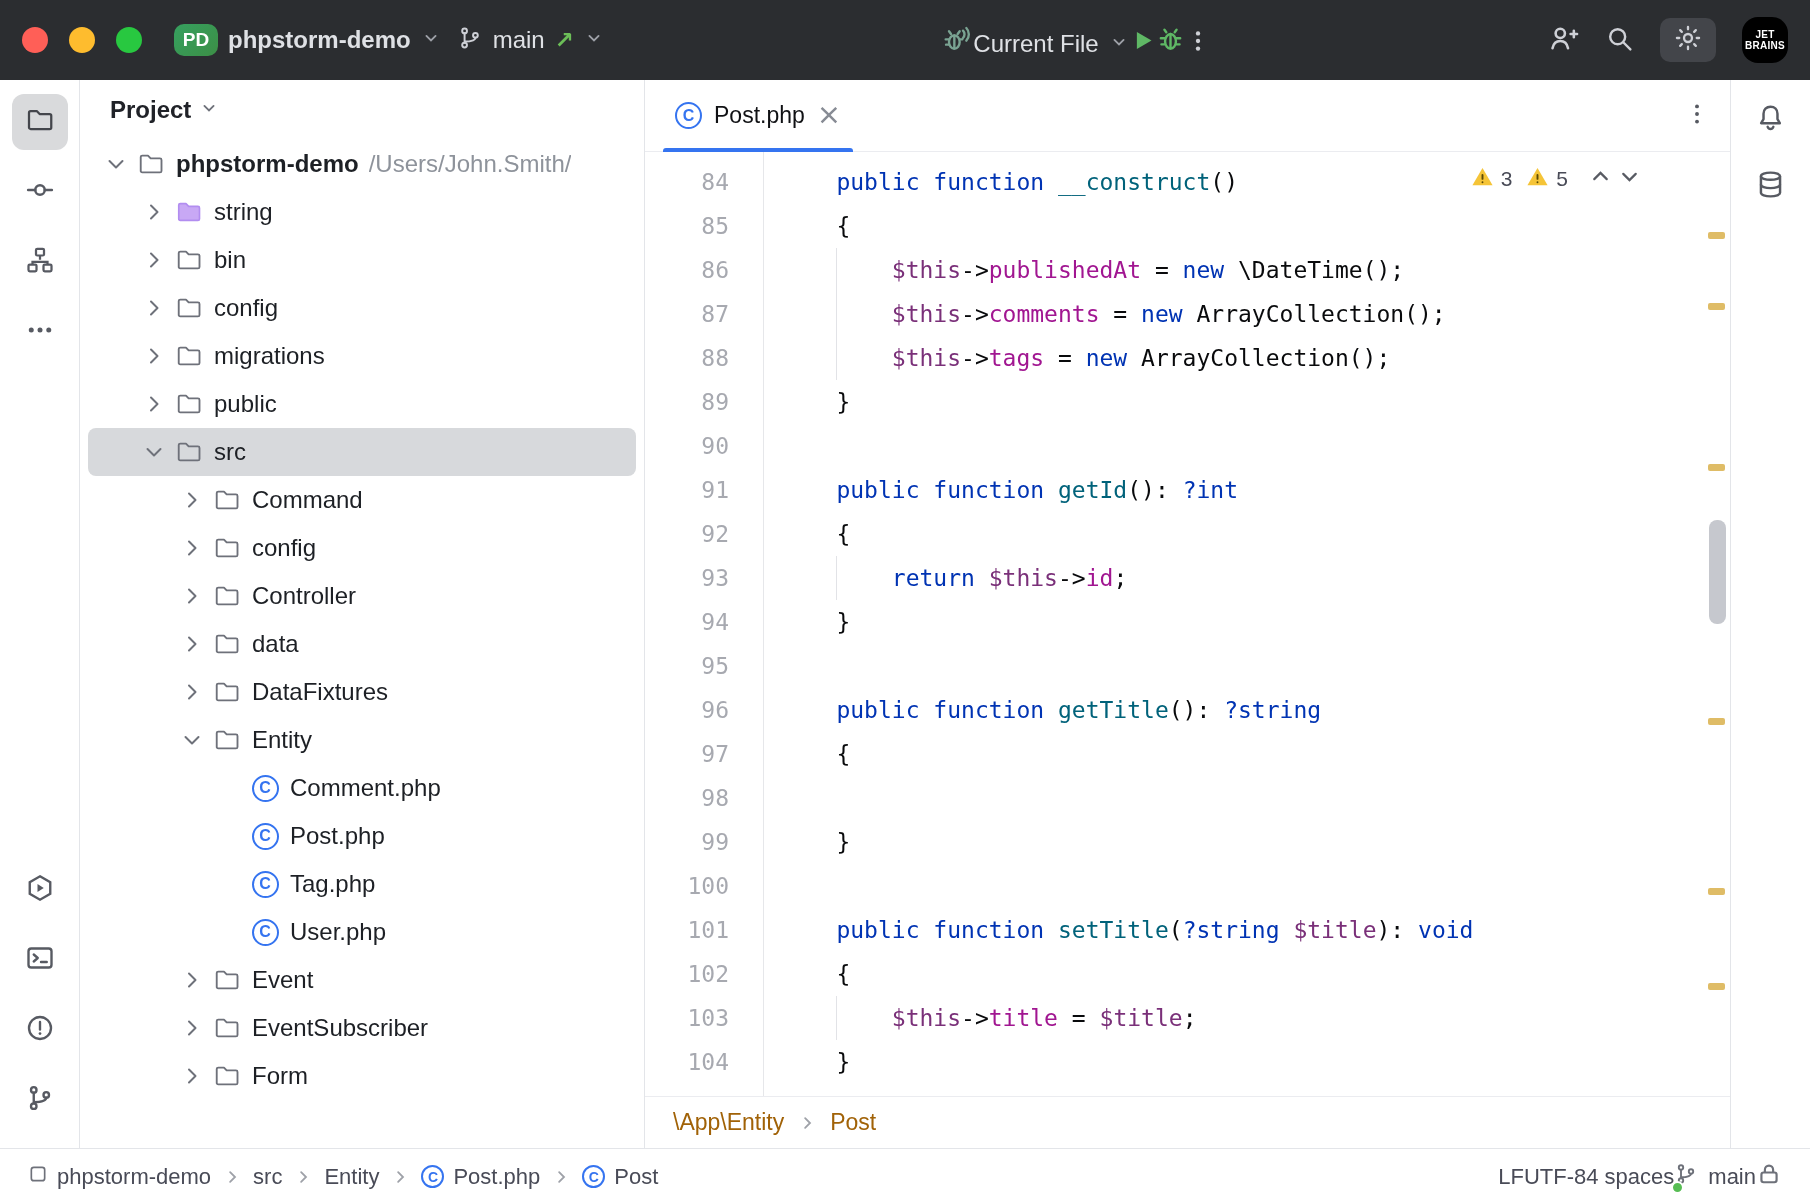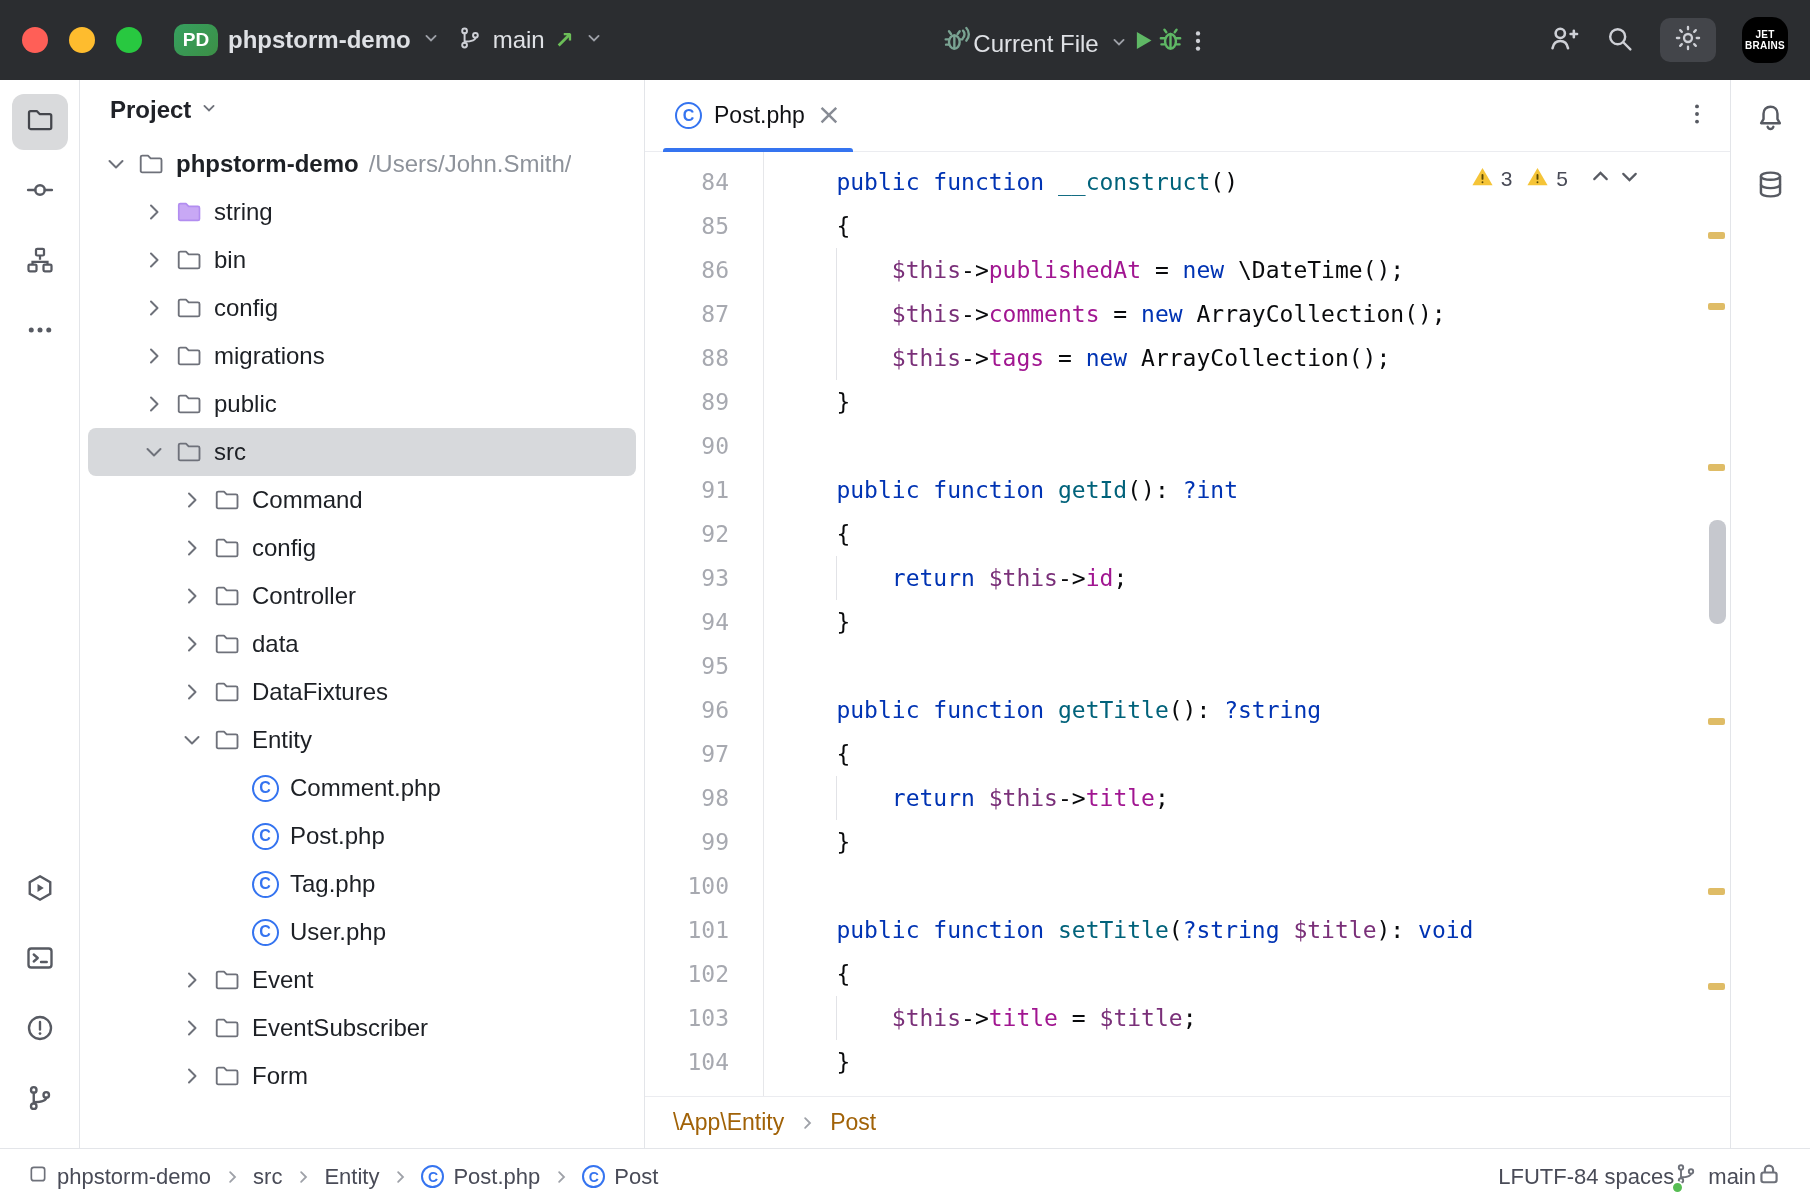--- a/index.html
+++ b/index.html
@@ -565,21 +565,20 @@
             <div class="cl">
               <span class="ln">96</span>
               <span class="lt"><span class="tok-t">    </span><span class="tok-k">public</span><span class="tok-t"> </span><span class="tok-k">function</span><span class="tok-t"> </span><span class="tok-f">getTitle</span><span class="tok-t">(): </span><span class="tok-k">?string</span></span>
             </div>
             <div class="cl">
               <span class="ln">97</span>
               <span class="lt"><span class="tok-t">    {</span></span>
             </div>
             <div class="cl">
               <span class="ln">98</span>
-              <span class="lt guided"><span class="tok-t">        </span><span class="tok-k">return</span><span class="tok-t"> </span><span class="tok-v">$this</span><span class="tok-t">-&gt;</span><span class="tok-p">title</span><span class="tok-t">;</span></span>
             </div>
             <div class="cl">
               <span class="ln">99</span>
               <span class="lt"><span class="tok-t">    }</span></span>
             </div>
             <div class="cl">
               <span class="ln">100</span>
               <span class="lt"></span>
             </div>
             <div class="cl">

